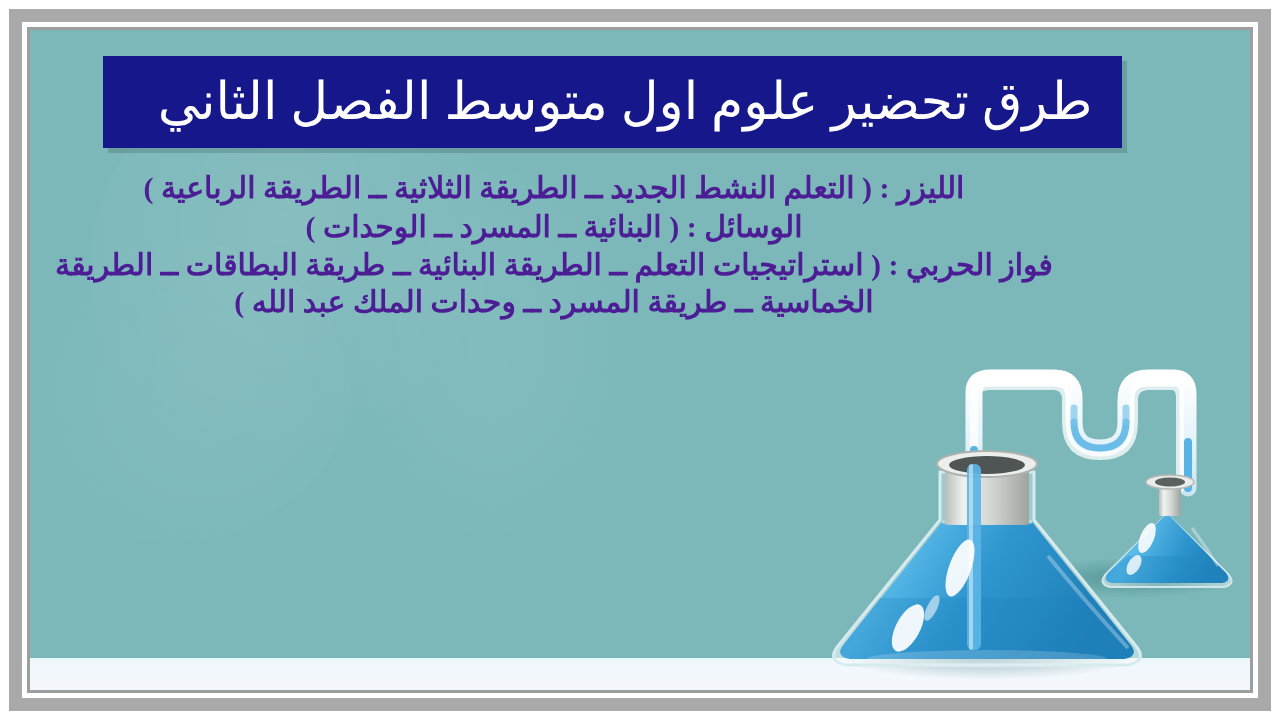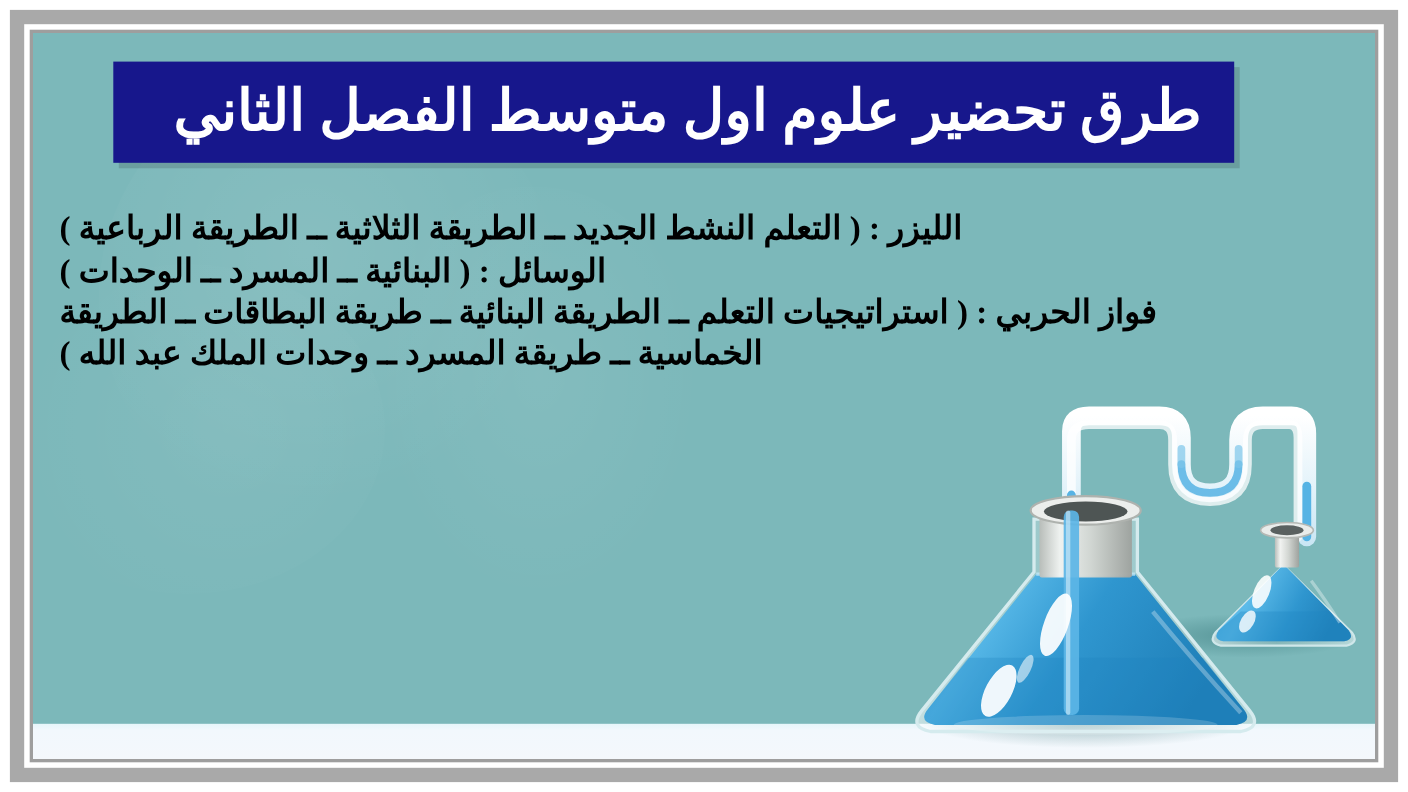--- a/index.html
+++ b/index.html
@@ -99,44 +99,43 @@
     height: 92px;
     background: #17178c;
     display: flex;
     align-items: center;
     justify-content: center;
     box-shadow: 5px 5px 0 rgba(0,0,0,0.14);
   }
   .title-text {
     color: #ffffff;
     font-family: "Liberation Serif", "DejaVu Serif", serif;
-    font-weight: bold;
+    font-weight: normal;
     font-size: 52px;
     line-height: 1.05;
     letter-spacing: 0px;
     white-space: nowrap;
     direction: rtl;
     text-align: left;
     margin-left: 25px;
   }
 
   
   .body-block {
     position: absolute;
     left: 24px;
     top: 140px;
     width: 1000px;
     direction: rtl;
-    text-align: left;
-    color: #000000;
+    text-align: center;
+    color: #4c1d95;
     font-family: "Liberation Serif", "DejaVu Serif", serif;
     font-weight: bold;
     font-size: 30px;
     line-height: 1.22;
-    margin-top: 20px;
   }
   .body-para {
     margin: 0 0 2px 0;
     padding: 0;
   }
 
   
   .flask-art {
     position: absolute;
     right: 8px;

